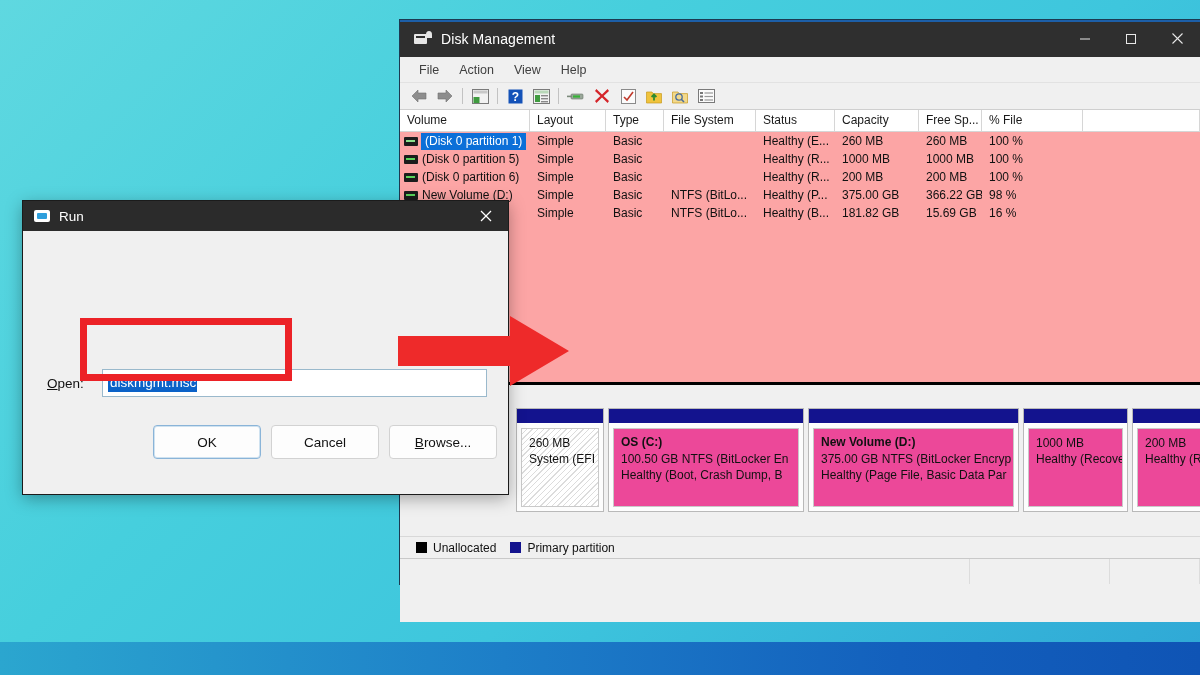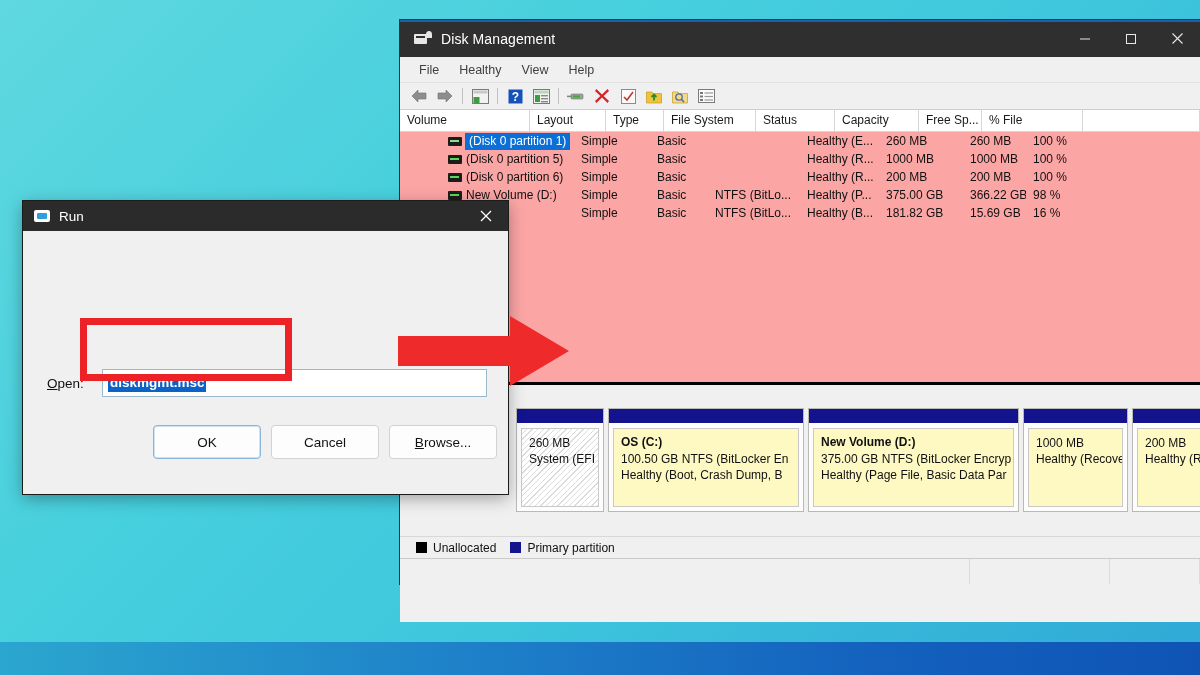--- a/index.html
+++ b/index.html
@@ -156,21 +156,20 @@
     padding: 3px 0 0 7px;
     box-sizing: border-box;
     border-right: 1px solid #d6d6d6;
     overflow: hidden;
     white-space: nowrap;
   }
   .dm-row {
     display: flex;
     height: 18px;
     align-items: center;
-    padding-left: 44px;
   }
   .td {
     font-size: 12px;
     color: #111;
     padding-left: 7px;
     box-sizing: border-box;
     overflow: hidden;
     white-space: nowrap;
   }
   .td.vol {
@@ -231,21 +230,21 @@
   .part .bar {
     height: 14px;
     background: #13138e;
     flex: none;
     border-bottom: 1px solid #ffffff;
   }
   .part .inner {
     flex: 1;
     margin: 4px;
     border: 1px solid #c9c9c9;
-    background: #fef9c3;
+    background: #ec4899;
     padding: 6px 0 0 7px;
     overflow: hidden;
   }
   .part.hatched .inner {
     background:
       repeating-linear-gradient(135deg,
         #ffffff 0px, #ffffff 3px,
         #dcdcdc 3px, #dcdcdc 4px);
   }
   .part .ptitle {
@@ -404,21 +403,20 @@
   #run-open-label u { text-decoration: underline; }
   #run-input {
     flex: 1;
     height: 28px;
     background: #ffffff;
     border: 1px solid #9ab9cc;
     display: flex;
     align-items: center;
     padding-left: 5px;
     box-sizing: border-box;
-    font-weight: bold;
   }
   #run-input-value {
     font-size: 13.5px;
     color: #ffffff;
     background: #0b62c8;
     padding: 1px 1px 2px 2px;
   }
   #run-buttons {
     position: absolute;
     left: 153px;
@@ -497,21 +495,21 @@
           <svg width="13" height="13" viewBox="0 0 13 13">
               <line x1="1.5" y1="1.5" x2="11.5" y2="11.5" stroke="#e8e8e8" stroke-width="1.1"></line>
               <line x1="11.5" y1="1.5" x2="1.5" y2="11.5" stroke="#e8e8e8" stroke-width="1.1"></line>
             </svg>
         </div>
       </div>
     </div>
 
     <div id="dm-menubar">
       <div class="menu-item">File</div>
-      <div class="menu-item">Healthy</div>
+      <div class="menu-item">Action</div>
       <div class="menu-item">View</div>
       <div class="menu-item">Help</div>
     </div>
 
     <div id="dm-toolbar">
       <div class="tb-btn">
         <svg width="18" height="14" viewBox="0 0 18 14">
             <path d="M8 1 L2 7 L8 13 L8 10 L16 10 L16 4 L8 4 Z" fill="#8d8d8d" stroke="#6e6e6e" stroke-width="0.6"></path>
           </svg>
       </div>

